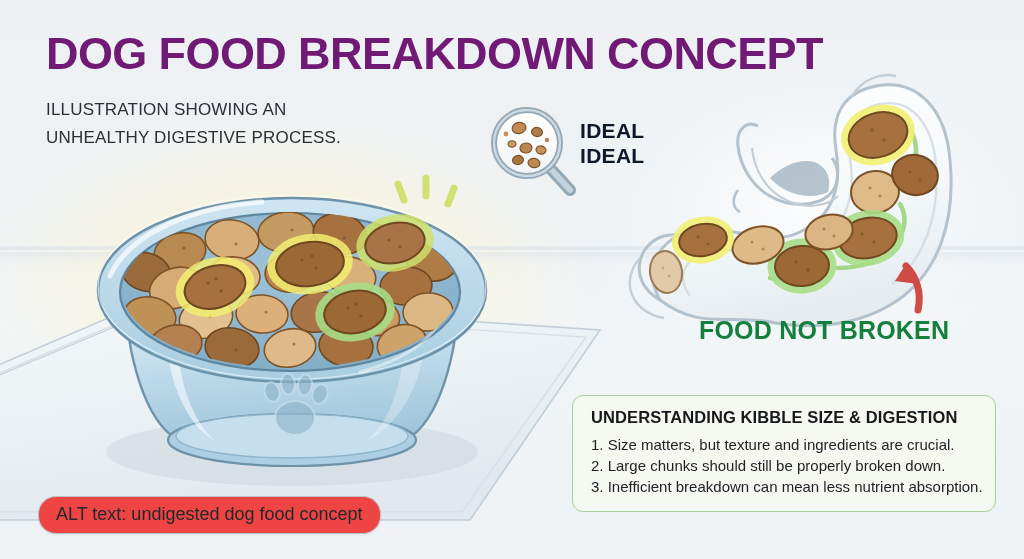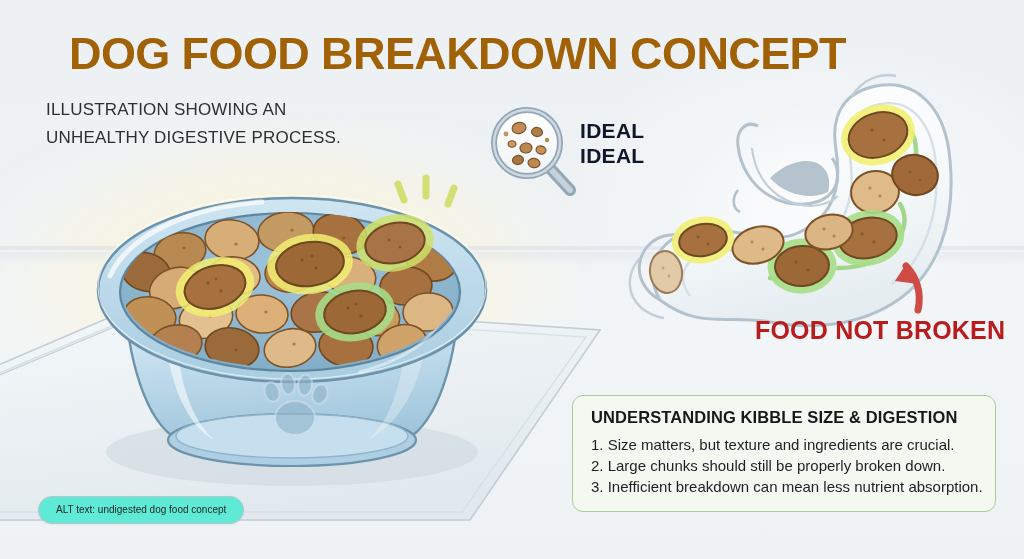--- a/index.html
+++ b/index.html
@@ -54,23 +54,22 @@
     background: rgba(214,221,229,0.5);
   }
 
   
   .title {
     position: absolute;
     left: 46px; top: 28px;
     font-size: 45px;
     font-weight: bold;
     letter-spacing: -0.6px;
-    color: #a16207;
+    color: #701a75;
     white-space: nowrap;
-    margin-left: 23px;
   }
   .subtitle {
     position: absolute;
     left: 46px; top: 96px;
     font-size: 17px;
     line-height: 28px;
     color: #2c3034;
     letter-spacing: 0.2px;
   }
   .subtitle span { display: block; }
@@ -83,39 +82,39 @@
     font-weight: bold;
     line-height: 25px;
     color: #0f172a;
     letter-spacing: 0.3px;
   }
   .ideal-label span { display: block; }
 
   
   .nb-label {
     position: absolute;
-    left: 755px; top: 316px;
+    left: 699px; top: 316px;
     font-size: 25px;
     font-weight: bold;
     line-height: 29px;
-    color: #b91c1c;
+    color: #15803d;
     letter-spacing: 0.2px;
     white-space: nowrap;
   }
   .nb-label span { display: block; }
 
   
   .alt-pill {
     position: absolute;
     left: 38px; top: 496px;
     padding: 7px 17px 8px;
-    background: #5eead4;
+    background: #ef4444;
     border: 1.6px solid #b9c3cc;
     border-radius: 18px;
-    font-size: 10px;
+    font-size: 18px;
     color: #24282c;
     white-space: nowrap;
     box-shadow: 0 1px 2px rgba(60,80,100,0.08);
     text-align: right;
   }
 
   
   .info-box {
     position: absolute;
     left: 572px; top: 395px;

